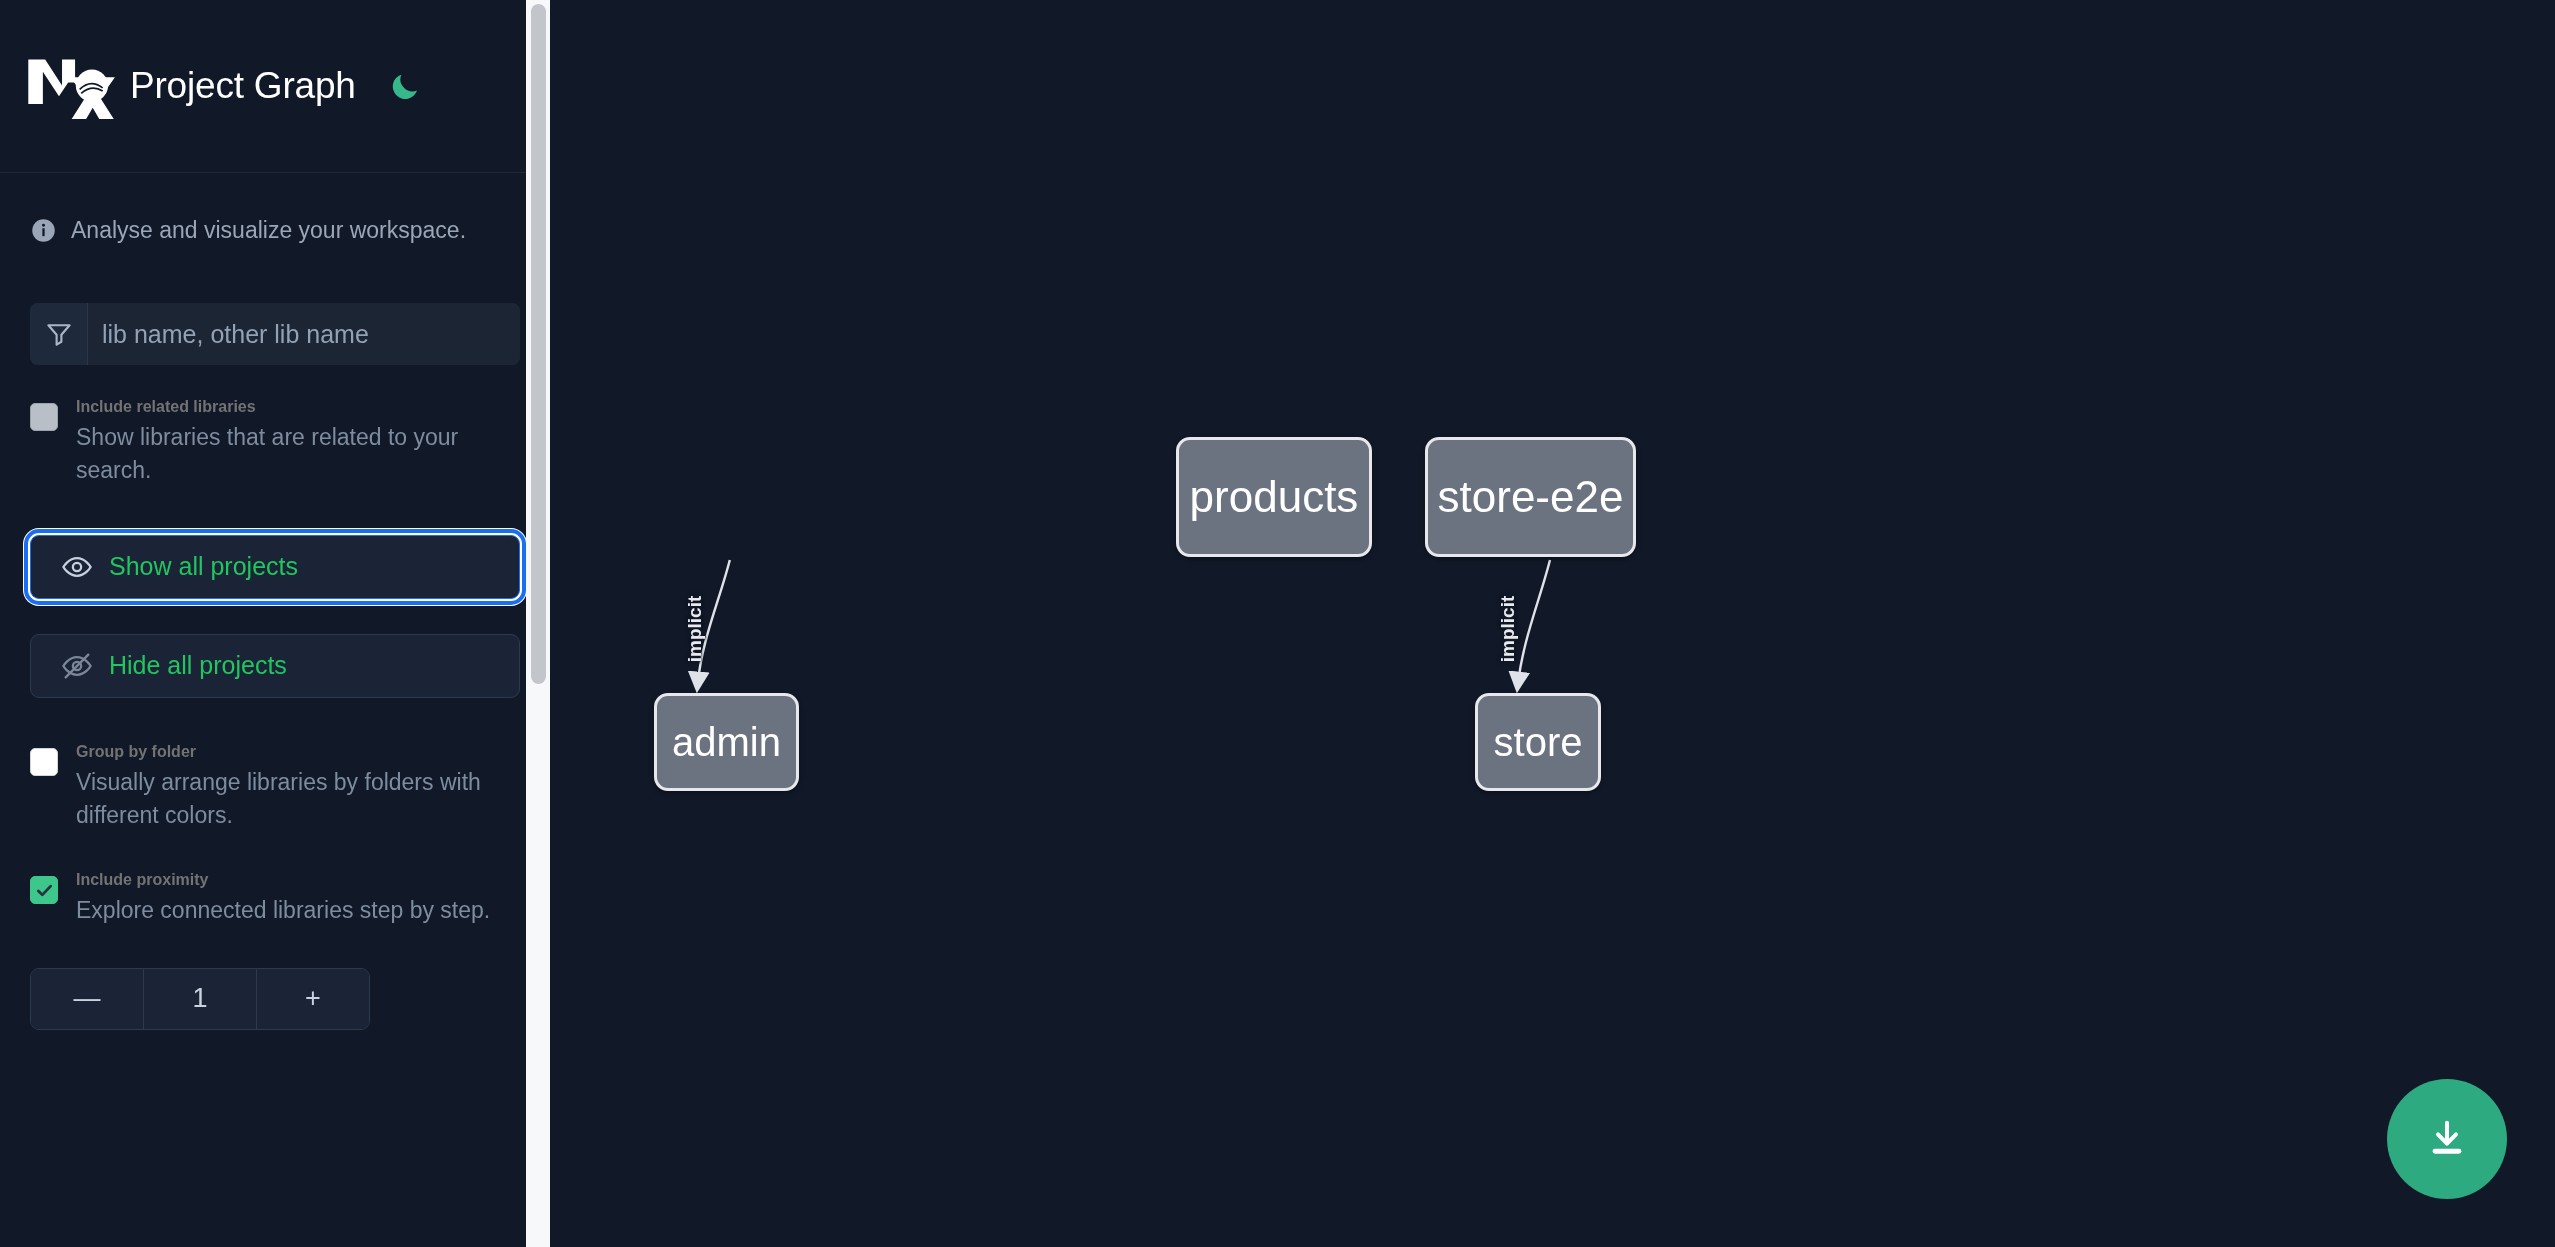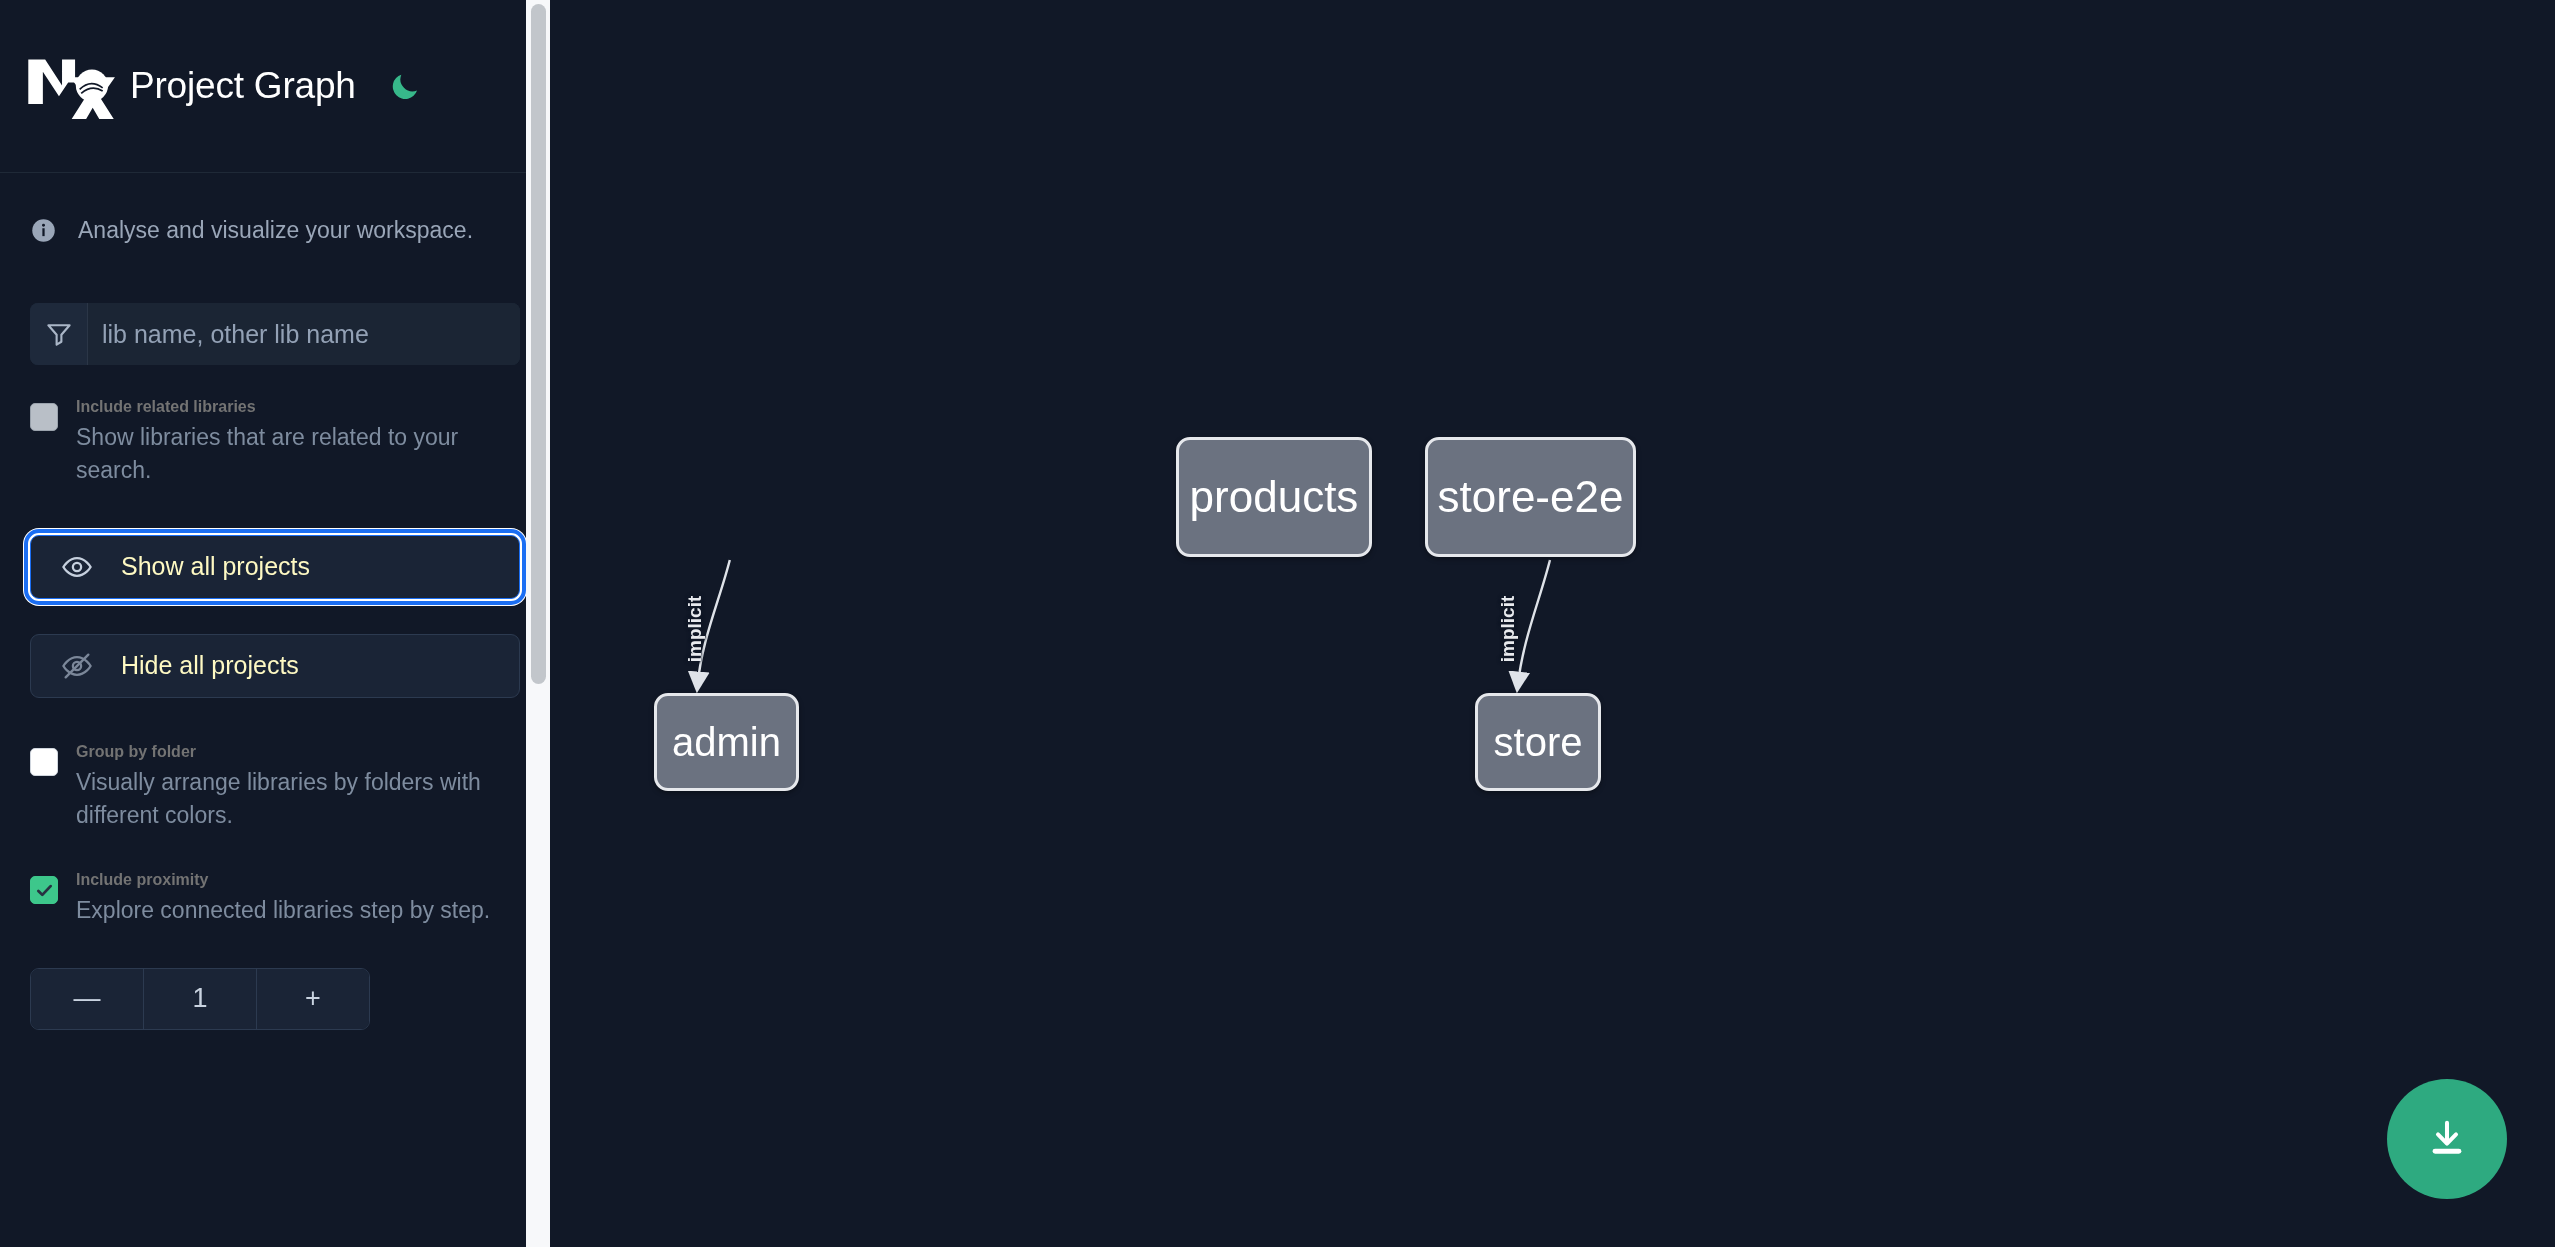--- a/index.html
+++ b/index.html
@@ -64,21 +64,21 @@
     cursor: pointer;
   }
 
   .sidebar-body {
     padding: 0 30px;
   }
 
   .tagline {
     display: flex;
     align-items: flex-end;
-    gap: 21px;
+    gap: 14px;
     padding-top: 44px;
     padding-bottom: 10px;
   }
   .tagline-icon {
     width: 27px; height: 27px;
     flex: 0 0 auto;
     display: block;
   }
   .tagline-text {
     font-size: 23px;
@@ -156,27 +156,27 @@
   }
 
   
   .btn-stack { margin-top: 47px; }
   .action-btn {
     position: relative;
     width: 100%;
     height: 64px;
     display: flex;
     align-items: center;
-    gap: 28px;
+    gap: 16px;
     padding-left: 30px;
     border-radius: 9px;
     background: #1a2436;
     border: 1px solid #2c3purple;
     border: 1px solid #2c3a50;
-    color: #fef9c3;
+    color: #22c55e;
     font-size: 25px;
     font-family: "Liberation Sans", sans-serif;
     cursor: pointer;
     text-align: left;
   }
   .action-btn.focused {
     outline: 4px solid #1b6ef3;
     outline-offset: 2px;
     box-shadow: 0 0 0 7px #ffffff;
     border-color: #1b6ef3;

